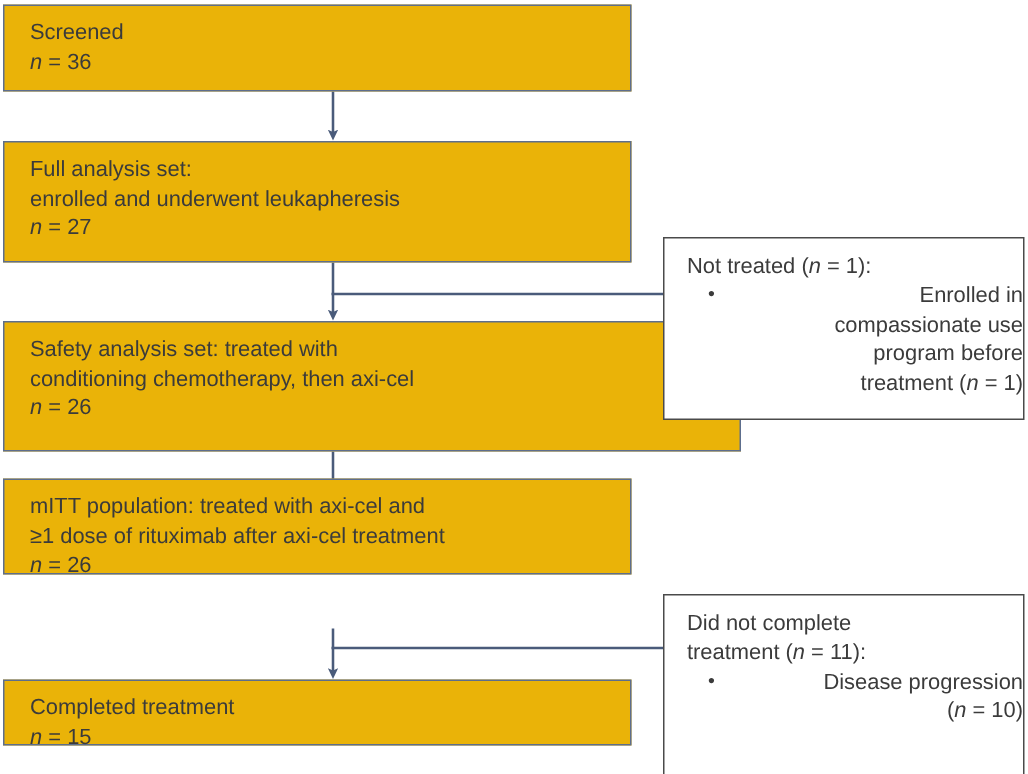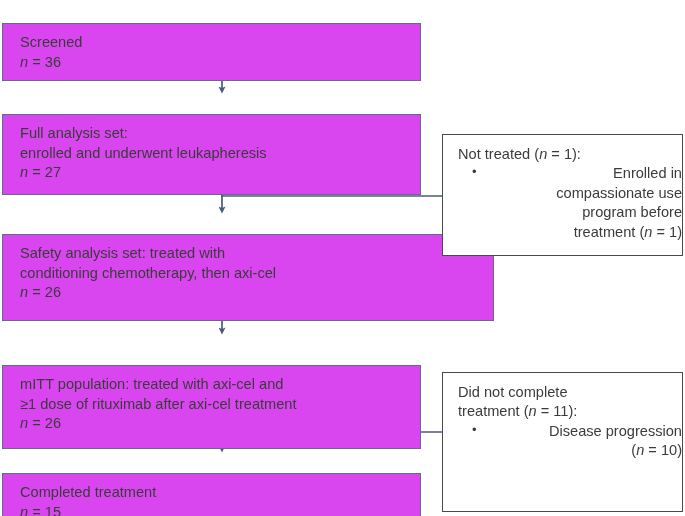--- a/index.html
+++ b/index.html
@@ -19,51 +19,51 @@
     position: absolute;
     left: 0;
     top: 0;
     width: 685px;
     height: 516px;
   }
   .node {
     position: absolute;
     box-sizing: border-box;
     border: 1.6px solid #5d6e8d;
-    background: #d946ef;
+    background: #eab308;
     font-size: 14.6px;
     line-height: 1.34;
     color: #3b3b3b;
     padding: 9px 0 0 17px;
-    margin-top: 20px;
   }
   .node .line {
     display: block;
     white-space: nowrap;
   }
   .node em {
     font-style: italic;
   }
   
   #box-screened   { left: 2px;  top: 3px;   width: 419px; height: 58px; }
   #box-full       { left: 2px;  top: 94px;  width: 419px; height: 81px; }
   #box-safety     { left: 2px;  top: 214px; width: 492px; height: 87px; }
-  #box-mitt       { left: 2px;  top: 345px; width: 419px; height: 84px; }
+  #box-mitt       { left: 2px;  top: 319px; width: 419px; height: 64px; }
   #box-completed  { left: 2px;  top: 453px; width: 419px; height: 44px; }
 
   
   .side-node {
     position: absolute;
     box-sizing: border-box;
     border: 1.6px solid #4a4a4a;
     background: #ffffff;
     font-size: 14.6px;
     line-height: 1.33;
     color: #3b3b3b;
     padding: 10px 0 0 15px;
+    margin-top: 24px;
   }
   #box-not-treated { left: 442px; top: 134px; width: 241px; height: 122px; }
   #box-did-not     { left: 442px; top: 372px; width: 241px; height: 140px; }
 
   .side-node .head { display: block; white-space: nowrap; }
   .side-node ul {
     list-style: none;
     margin: 0;
     padding: 0 0 0 14px;
   }

